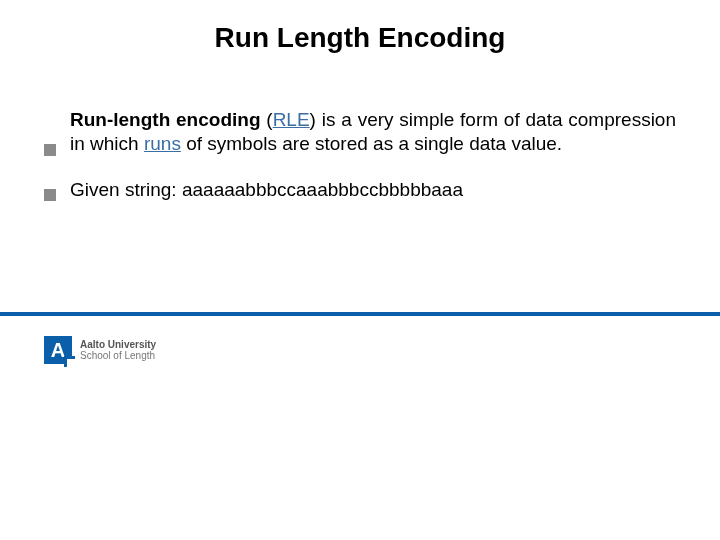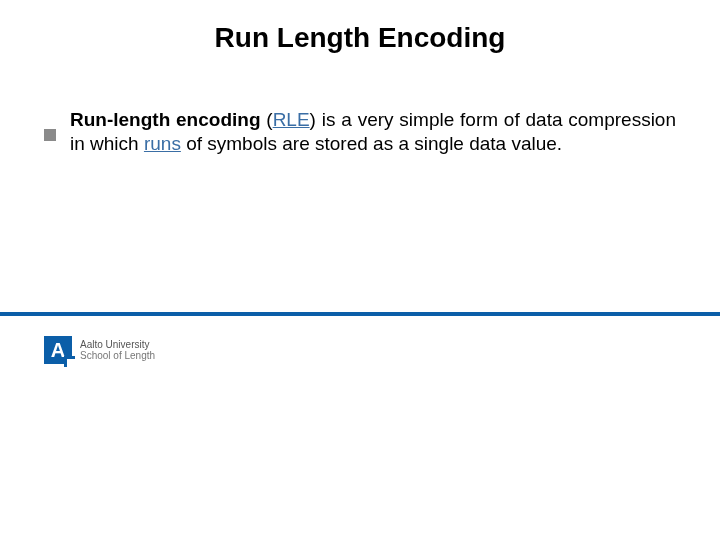--- a/index.html
+++ b/index.html
@@ -28,21 +28,21 @@
     color: #000;
   }
   .content {
     position: absolute;
     top: 108px;
     left: 44px;
     right: 44px;
   }
   .bullet-item {
     display: flex;
-    align-items: center;
+    align-items: flex-end;
     margin-bottom: 22px;
     font-size: 19px;
     line-height: 1.25;
   }
   .bullet-marker {
     flex: 0 0 auto;
     width: 12px;
     height: 12px;
     background: #8a8a8a;
     margin-top: 6px;
@@ -91,34 +91,38 @@
     height: 8px;
     background: #fff;
     border-left: 3px solid #0b5ea8;
     border-top: 3px solid #0b5ea8;
   }
   .logo-text {
     font-size: 10px;
     line-height: 1.1;
     color: #777;
   }
-  .logo-text .uni { font-weight: normal; color: #555; }
+  .logo-text .uni { font-weight: bold; color: #555; }
 </style>
 </head>
 <body>
 
 <div class="slide">
 
   <div class="title">Run Length Encoding</div>
 
   <div class="content">
 
   <div class="bullet-item">
         <div class="bullet-marker"></div>
         <div class="bullet-text"><span class="bold-run">Run-length encoding</span><span> (</span><span class="link-run">RLE</span><span>) is a very simple form of data compression in which </span><span class="link-run">runs</span><span> of symbols are stored as a single data value.</span></div>
+      </div>
+      <div class="bullet-item">
+        <div class="bullet-marker"></div>
+        <div class="bullet-text"><span>Given string: aaaaaabbbccaaabbbccbbbbbaaa</span></div>
       </div>
     </div>
 
   <div class="divider"></div>
 
   <div class="footer">
     <div class="logo-mark">A</div>
     <div class="logo-text">
       <div class="uni">Aalto University</div>
       <div>School of Length</div>

